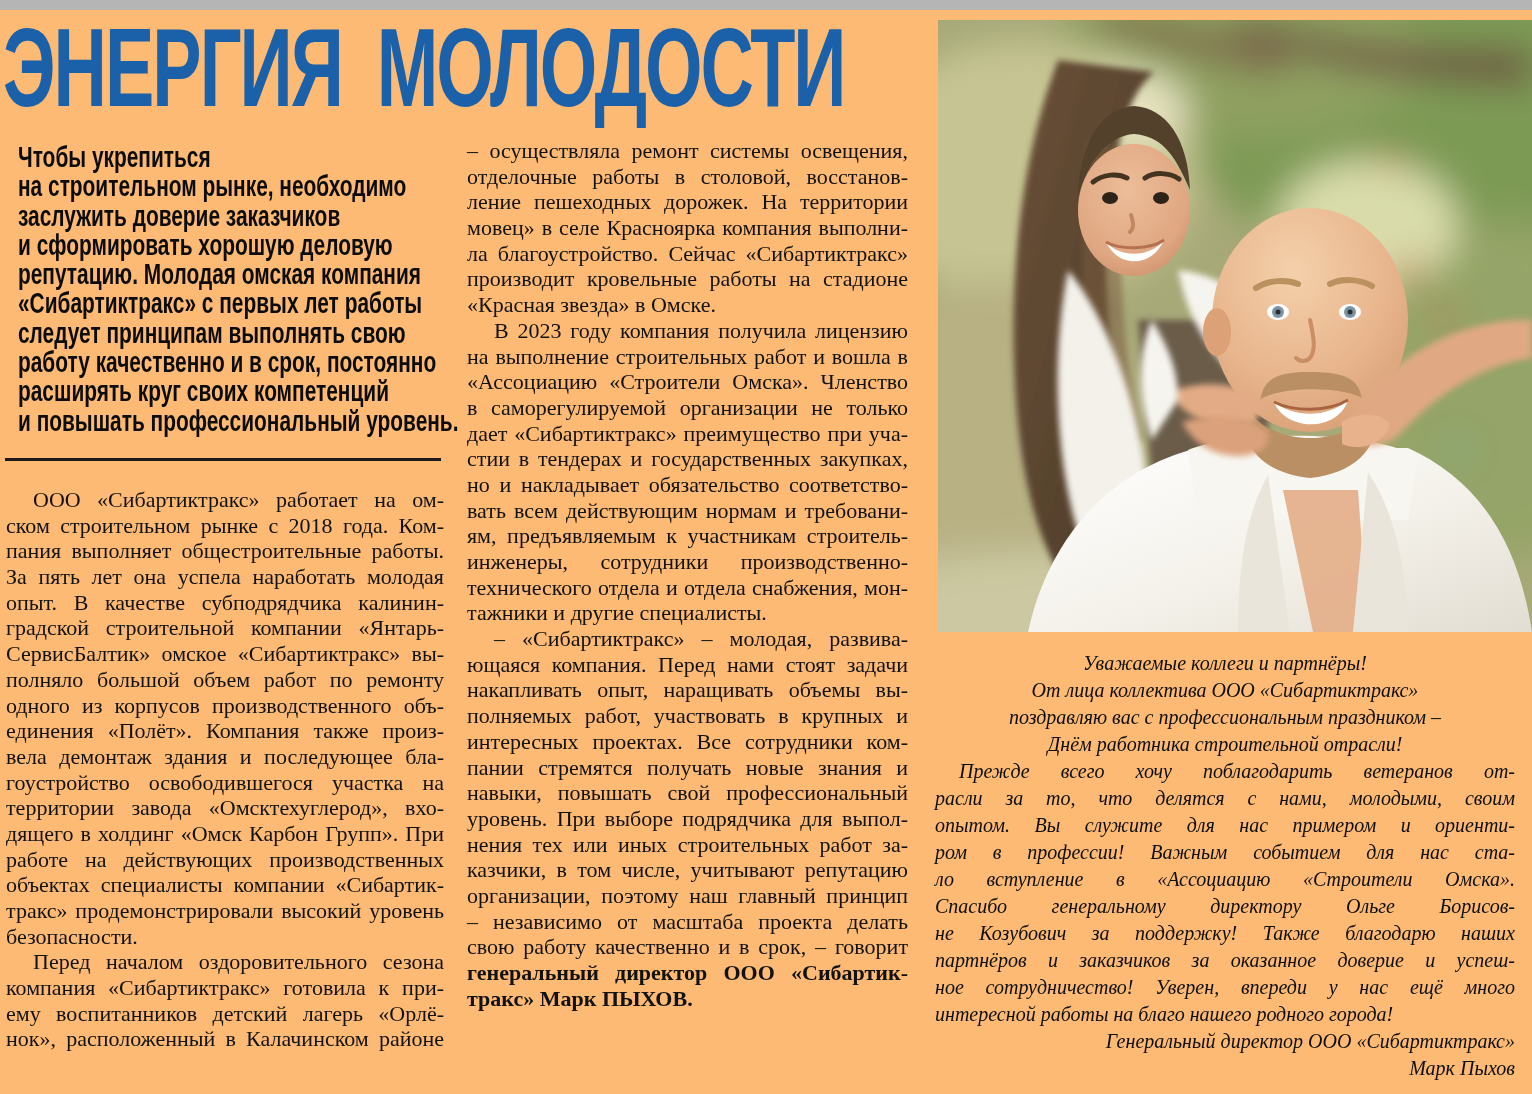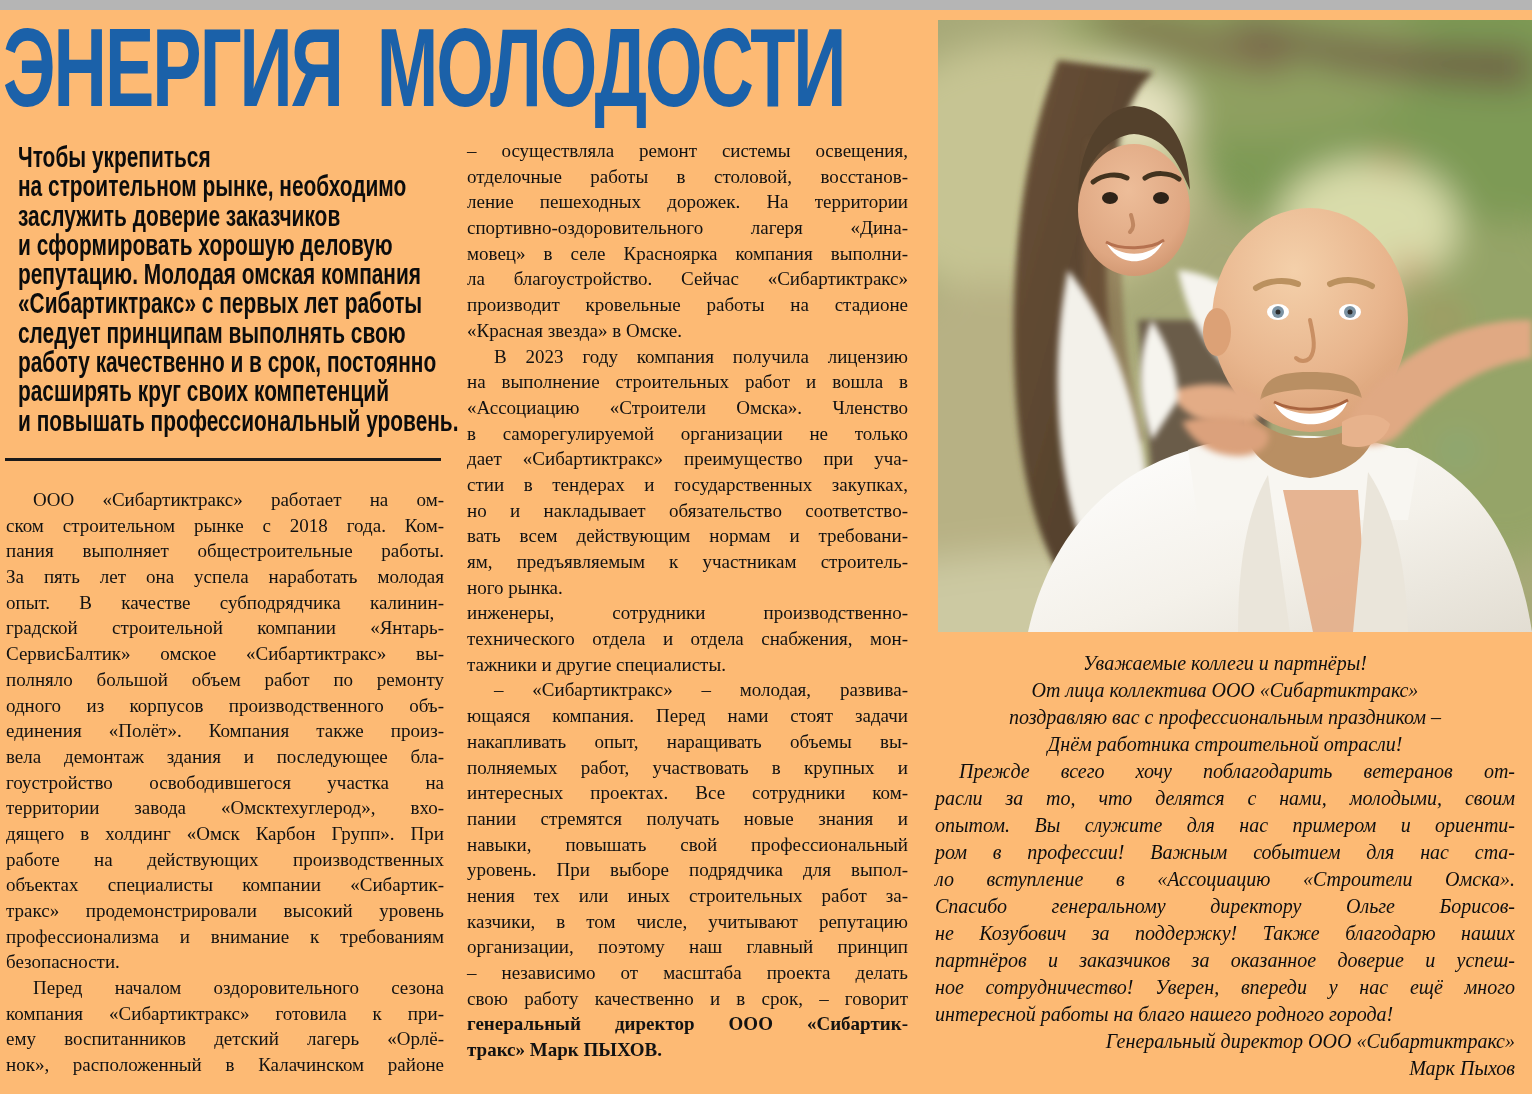--- a/index.html
+++ b/index.html
@@ -19,21 +19,21 @@
   }
 
   .lead { position:absolute; left:18px; top:143px; width:437px; }
   .lead .ln {
     font-family:"Liberation Sans", sans-serif; font-weight:700;
     font-size:29px; line-height:29.3px; color:#0c0c0c;
     transform:scaleX(.72); transform-origin:0 50%; white-space:nowrap;
   }
   .lead-rule { position:absolute; left:5px; top:450px; width:436px; height:3px; background:#1a1a1a; border:0; }
 
-  .bodycol { position:absolute; font-size:19px; }
+  .bodycol { position:absolute; font-size:22px; }
   .bodycol .ln {
     line-height:25.7px; height:25.7px;
     text-align:justify; text-align-last:justify; text-justify:inter-word;
     white-space:normal; overflow:visible;
   }
   .bodycol .para .ln.first { text-indent:27px; }
   .bodycol .para.noindent .ln.first { text-indent:0; }
   .bodycol .ln.lastln { text-align-last:left; }
   .bodycol .para.cont .ln.lastln { text-align-last:justify; }
   .bodycol .ln.b { font-weight:700; }
@@ -93,53 +93,50 @@
         <div class="ln">полняло большой объем работ по ремонту</div>
         <div class="ln">одного из корпусов производственного объ-</div>
         <div class="ln">единения «Полёт». Компания также произ-</div>
         <div class="ln">вела демонтаж здания и последующее бла-</div>
         <div class="ln">гоустройство освободившегося участка на</div>
         <div class="ln">территории завода «Омсктехуглерод», вхо-</div>
         <div class="ln">дящего в холдинг «Омск Карбон Групп». При</div>
         <div class="ln">работе на действующих производственных</div>
         <div class="ln">объектах специалисты компании «Сибартик-</div>
         <div class="ln">тракс» продемонстрировали высокий уровень</div>
-        <div class="ln">профессионализма и внимание к требованиям</div>
         <div class="ln lastln">безопасности.</div>
       </div>
       <div class="para cont">
         <div class="ln first">Перед началом оздоровительного сезона</div>
         <div class="ln">компания «Сибартиктракс» готовила к при-</div>
         <div class="ln">ему воспитанников детский лагерь «Орлё-</div>
         <div class="ln lastln">нок», расположенный в Калачинском районе</div>
       </div>
     </div>
 
   <div class="bodycol col-mid">
       <div class="para noindent">
         <div class="ln first">– осуществляла ремонт системы освещения,</div>
         <div class="ln">отделочные работы в столовой, восстанов-</div>
         <div class="ln">ление пешеходных дорожек. На территории</div>
-        <div class="ln">спортивно-оздоровительного лагеря «Дина-</div>
         <div class="ln">мовец» в селе Красноярка компания выполни-</div>
         <div class="ln">ла благоустройство. Сейчас «Сибартиктракс»</div>
         <div class="ln">производит кровельные работы на стадионе</div>
         <div class="ln lastln">«Красная звезда» в Омске.</div>
       </div>
       <div class="para">
         <div class="ln first">В 2023 году компания получила лицензию</div>
         <div class="ln">на выполнение строительных работ и вошла в</div>
         <div class="ln">«Ассоциацию «Строители Омска». Членство</div>
         <div class="ln">в саморегулируемой организации не только</div>
         <div class="ln">дает «Сибартиктракс» преимущество при уча-</div>
         <div class="ln">стии в тендерах и государственных закупках,</div>
         <div class="ln">но и накладывает обязательство соответство-</div>
         <div class="ln">вать всем действующим нормам и требовани-</div>
         <div class="ln">ям, предъявляемым к участникам строитель-</div>
-        <div class="ln lastln">ного рынка.</div>
       </div>
       <div class="para">
         <div class="ln">инженеры, сотрудники производственно-</div>
         <div class="ln">технического отдела и отдела снабжения, мон-</div>
         <div class="ln lastln">тажники и другие специалисты.</div>
       </div>
       <div class="para">
         <div class="ln first">– «Сибартиктракс» – молодая, развива-</div>
         <div class="ln">ющаяся компания. Перед нами стоят задачи</div>
         <div class="ln">накапливать опыт, наращивать объемы вы-</div>

